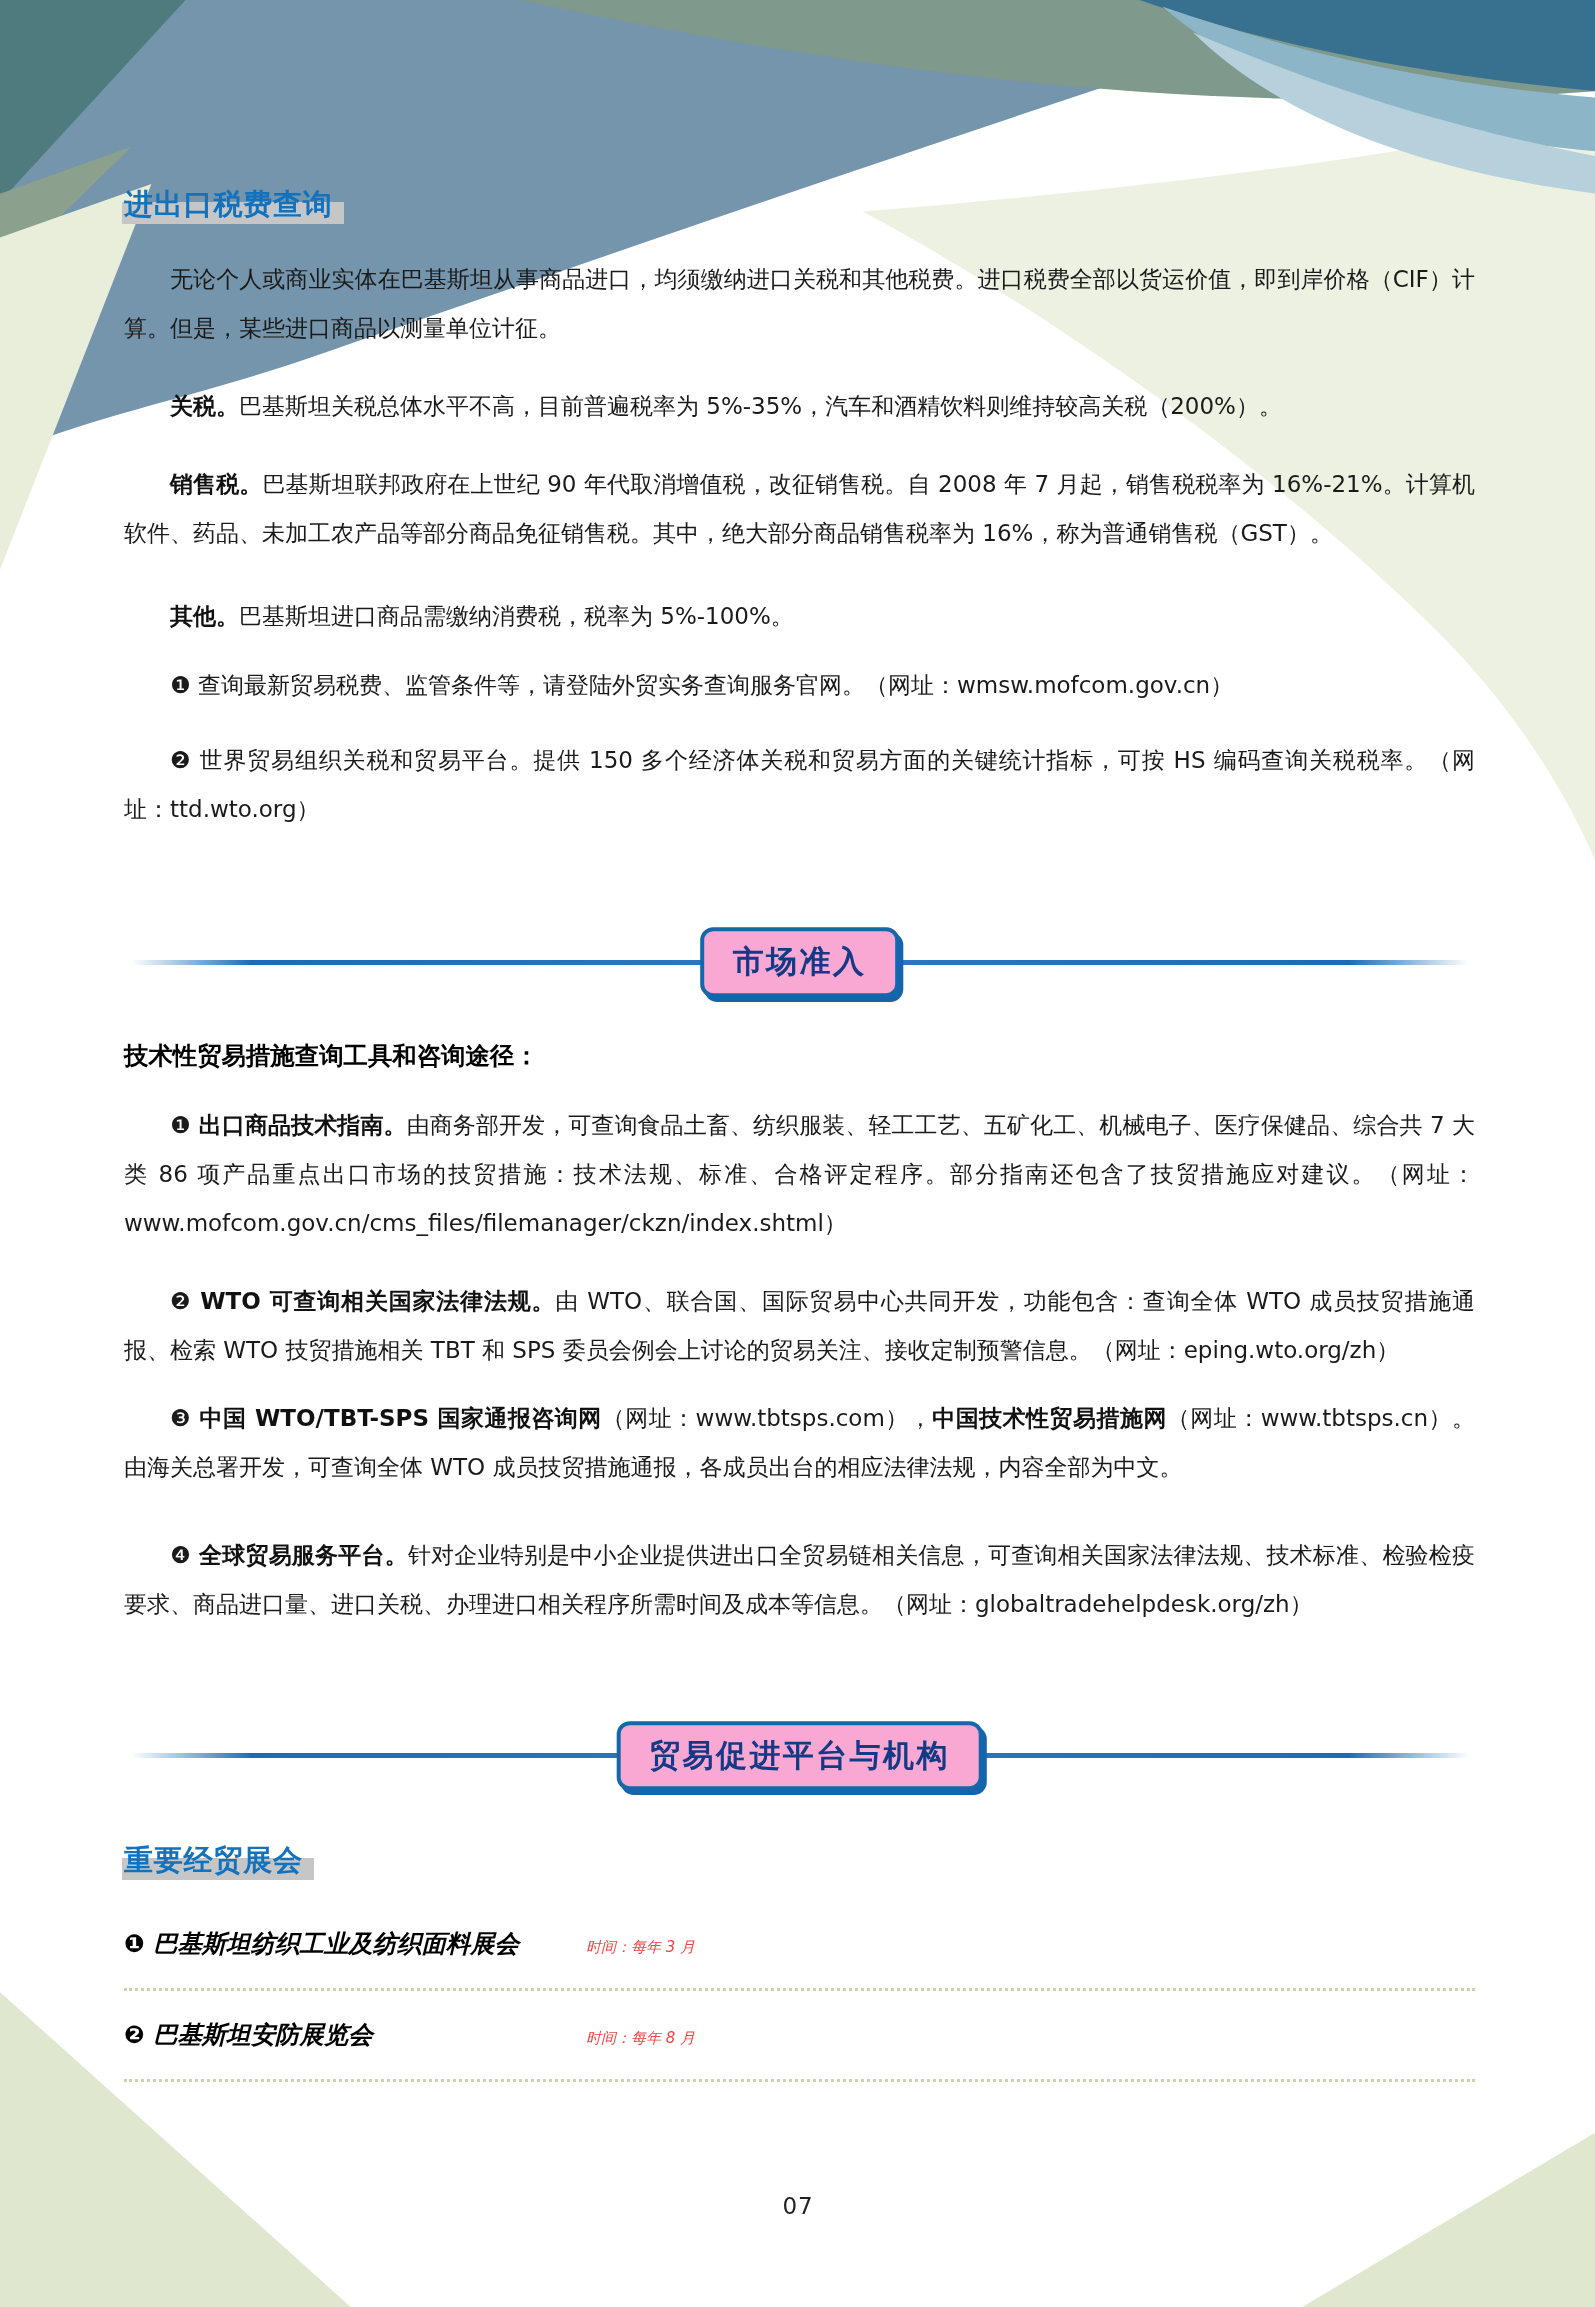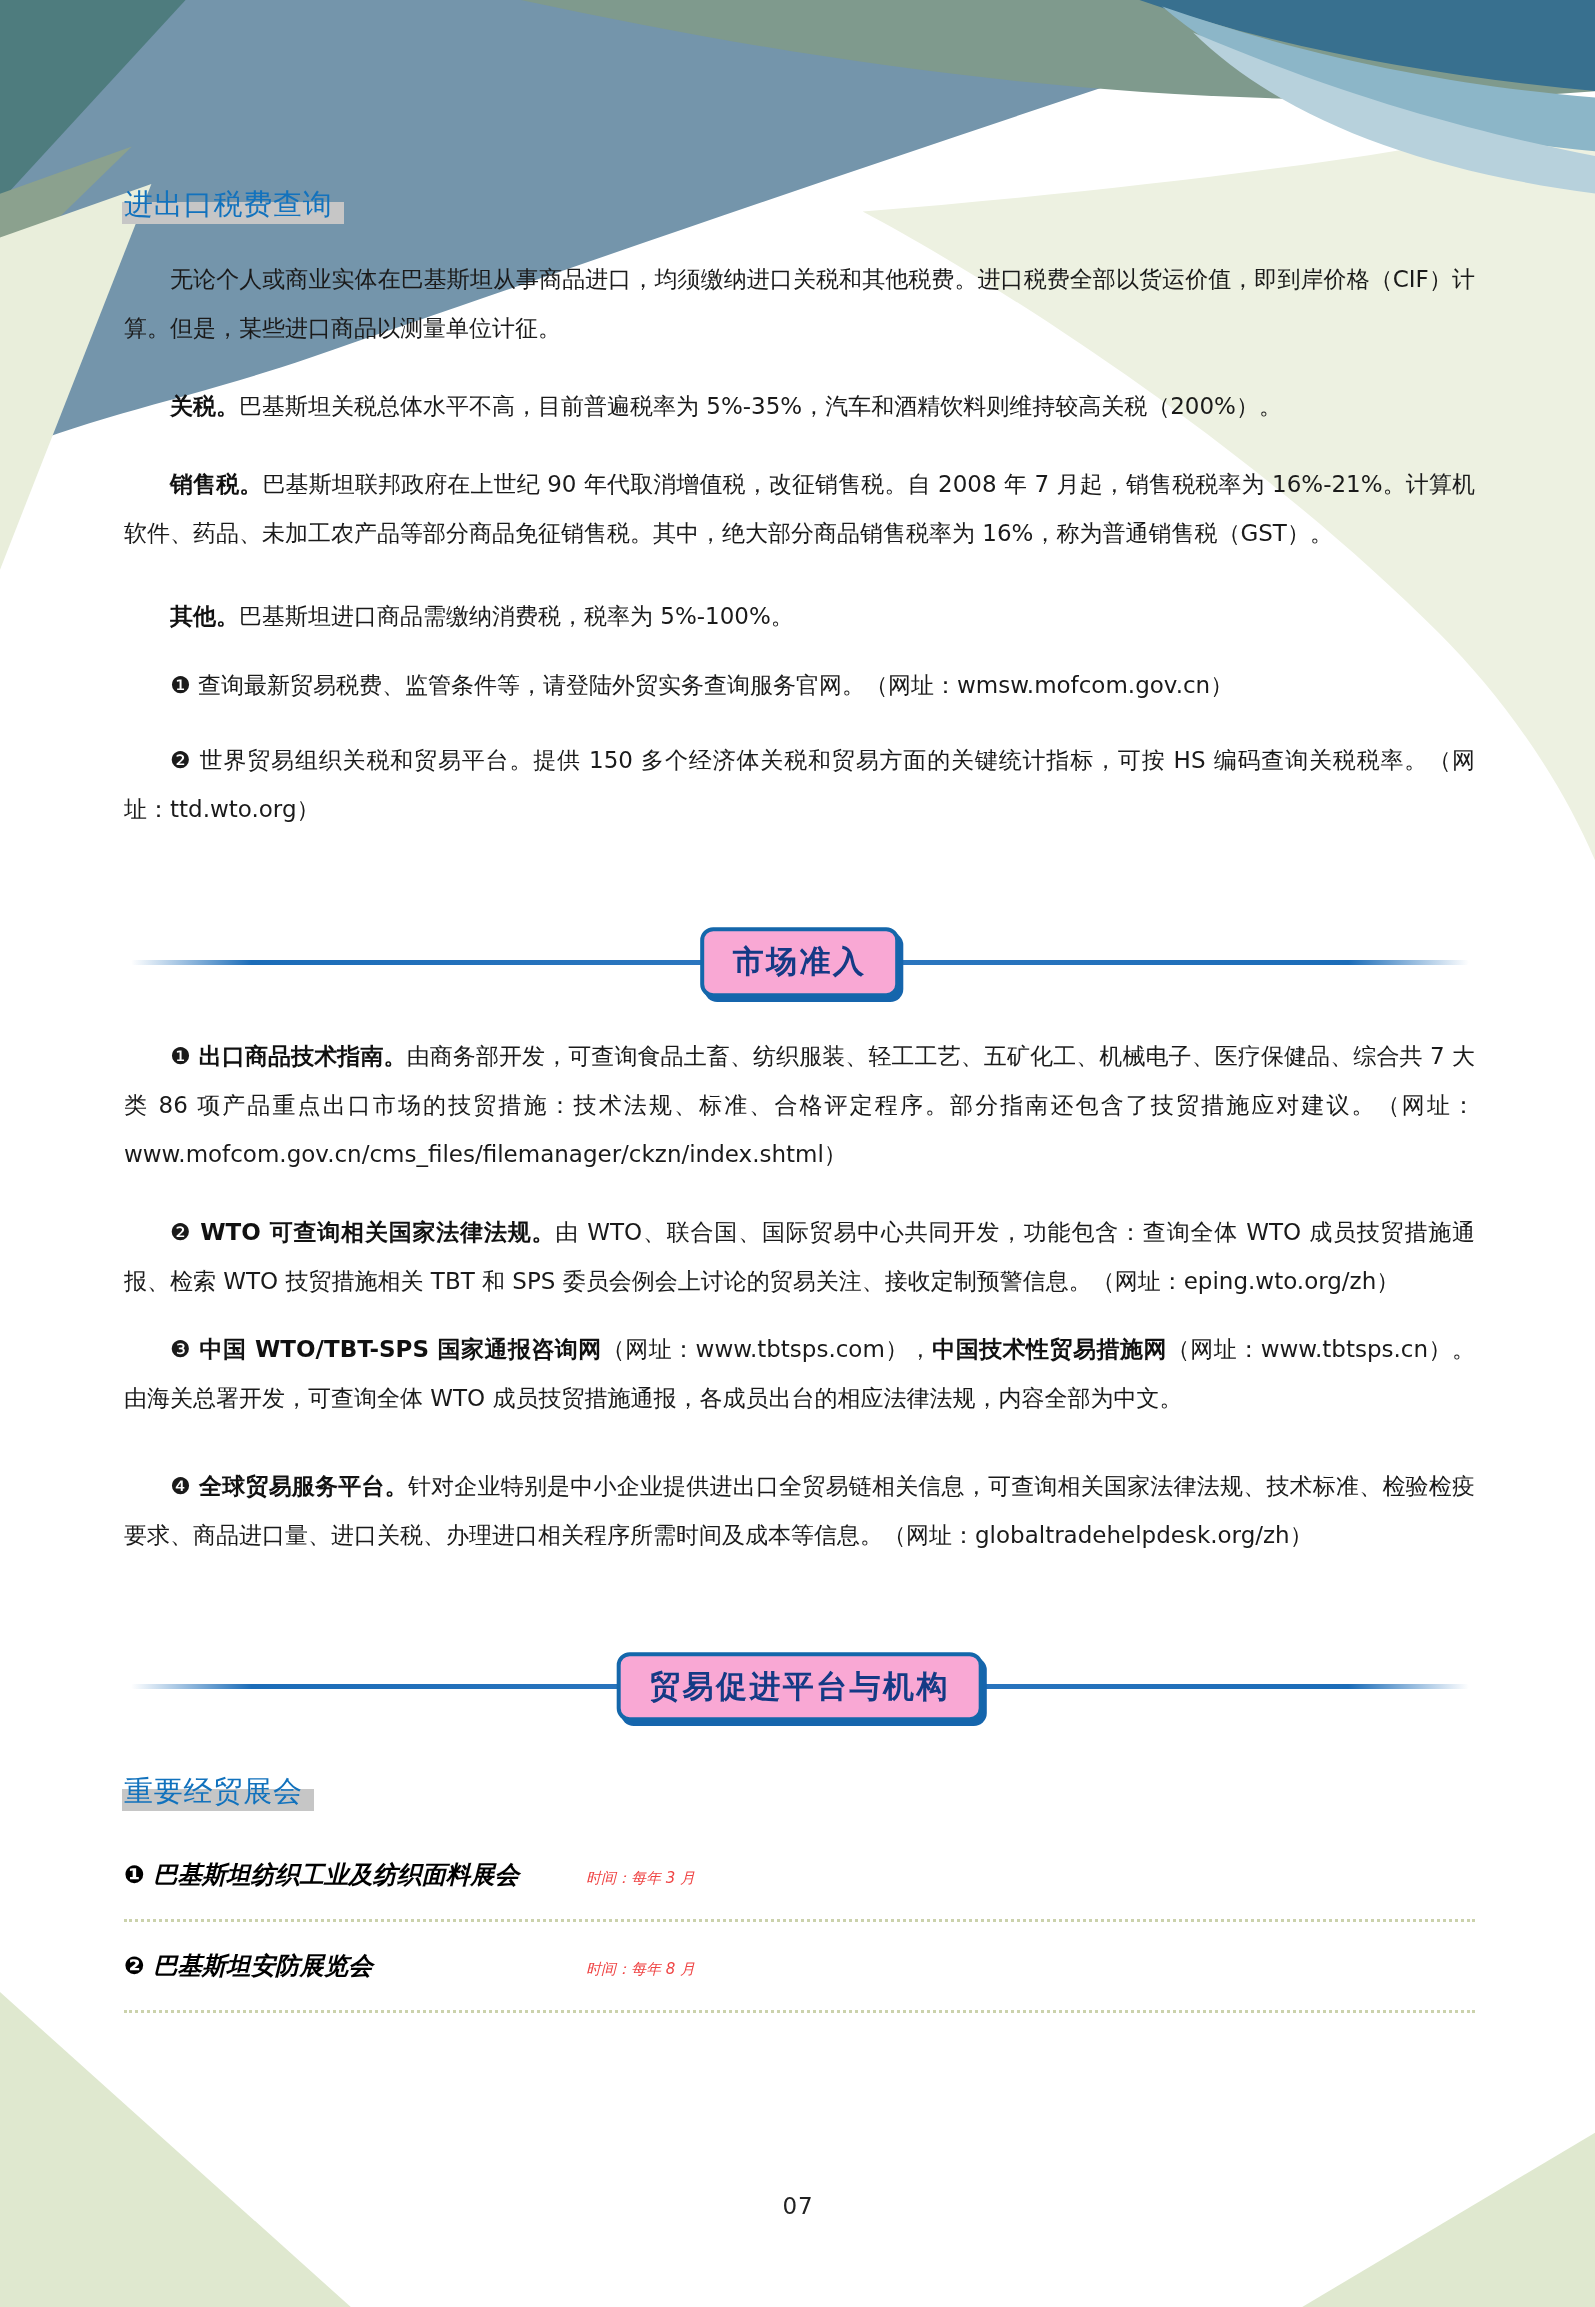--- a/index.html
+++ b/index.html
@@ -11,21 +11,21 @@
     font-family:"DejaVu Sans","Liberation Sans",sans-serif;
     color:#1a1a1a;
   }
   .decor{position:absolute;inset:0;width:1596px;height:2307px;z-index:0;}
   .content{
     position:absolute;left:124px;right:121px;top:0;z-index:2;
   }
   
   .section-label{
     display:inline-block;position:relative;
-    font-size:29px;font-weight:normal;color:#1272bd;
+    font-size:29px;font-weight:bold;color:#1272bd;
     line-height:1.25;letter-spacing:0.8px;z-index:1;
   }
   .section-label .bar{
     position:absolute;left:-1.6px;right:-11.4px;bottom:-1.6px;height:22px;
     background:#c6c6c6;z-index:-1;
   }
   h1.sec{margin:186px 0 0 0;font-size:29px;font-weight:bold;}
   h2.sec{margin:46px 0 0 0;font-size:29px;font-weight:bold;}
   .body-par{
     margin:29px 0 0 0;
@@ -121,20 +121,21 @@
 
     <p class="body-par mt24"><span class="marker">❶</span><span> 查询最新贸易税费、监管条件等，请登陆外贸实务查询服务官网。（网址：wmsw.mofcom.gov.cn）</span></p>
 
     <p class="body-par mt32"><span class="marker">❷</span><span> 世界贸易组织关税和贸易平台。提供 150 多个经济体关税和贸易方面的关键统计指标，可按 HS 编码查询关税税率。（网址：ttd.wto.org）</span></p>
 
     <div class="badge-row first">
       <div class="badge-line"></div>
       <div class="badge">市场准入</div>
     </div>
 
+    <p class="subheading">技术性贸易措施查询工具和咨询途径：</p>
 
     <p class="body-par"><span class="marker">❶</span><b> 出口商品技术指南。</b><span>由商务部开发，可查询食品土畜、纺织服装、轻工工艺、五矿化工、机械电子、医疗保健品、综合共 7 大类 86 项产品重点出口市场的技贸措施：技术法规、标准、合格评定程序。部分指南还包含了技贸措施应对建议。（网址：www.mofcom.gov.cn/cms_files/filemanager/ckzn/index.shtml）</span></p>
 
     <p class="body-par"><span class="marker">❷</span><b> WTO 可查询相关国家法律法规。</b><span>由 WTO、联合国、国际贸易中心共同开发，功能包含：查询全体 WTO 成员技贸措施通报、检索 WTO 技贸措施相关 TBT 和 SPS 委员会例会上讨论的贸易关注、接收定制预警信息。（网址：eping.wto.org/zh）</span></p>
 
     <p class="body-par mt24"><span class="marker">❸</span><b> 中国 WTO/TBT-SPS 国家通报咨询网</b><span>（网址：www.tbtsps.com），</span><b>中国技术性贸易措施网</b><span>（网址：www.tbtsps.cn）。由海关总署开发，可查询全体 WTO 成员技贸措施通报，各成员出台的相应法律法规，内容全部为中文。</span></p>
 
     <p class="body-par mt48"><span class="marker">❹</span><b> 全球贸易服务平台。</b><span>针对企业特别是中小企业提供进出口全贸易链相关信息，可查询相关国家法律法规、技术标准、检验检疫要求、商品进口量、进口关税、办理进口相关程序所需时间及成本等信息。（网址：globaltradehelpdesk.org/zh）</span></p>
 
     <div class="badge-row second">

